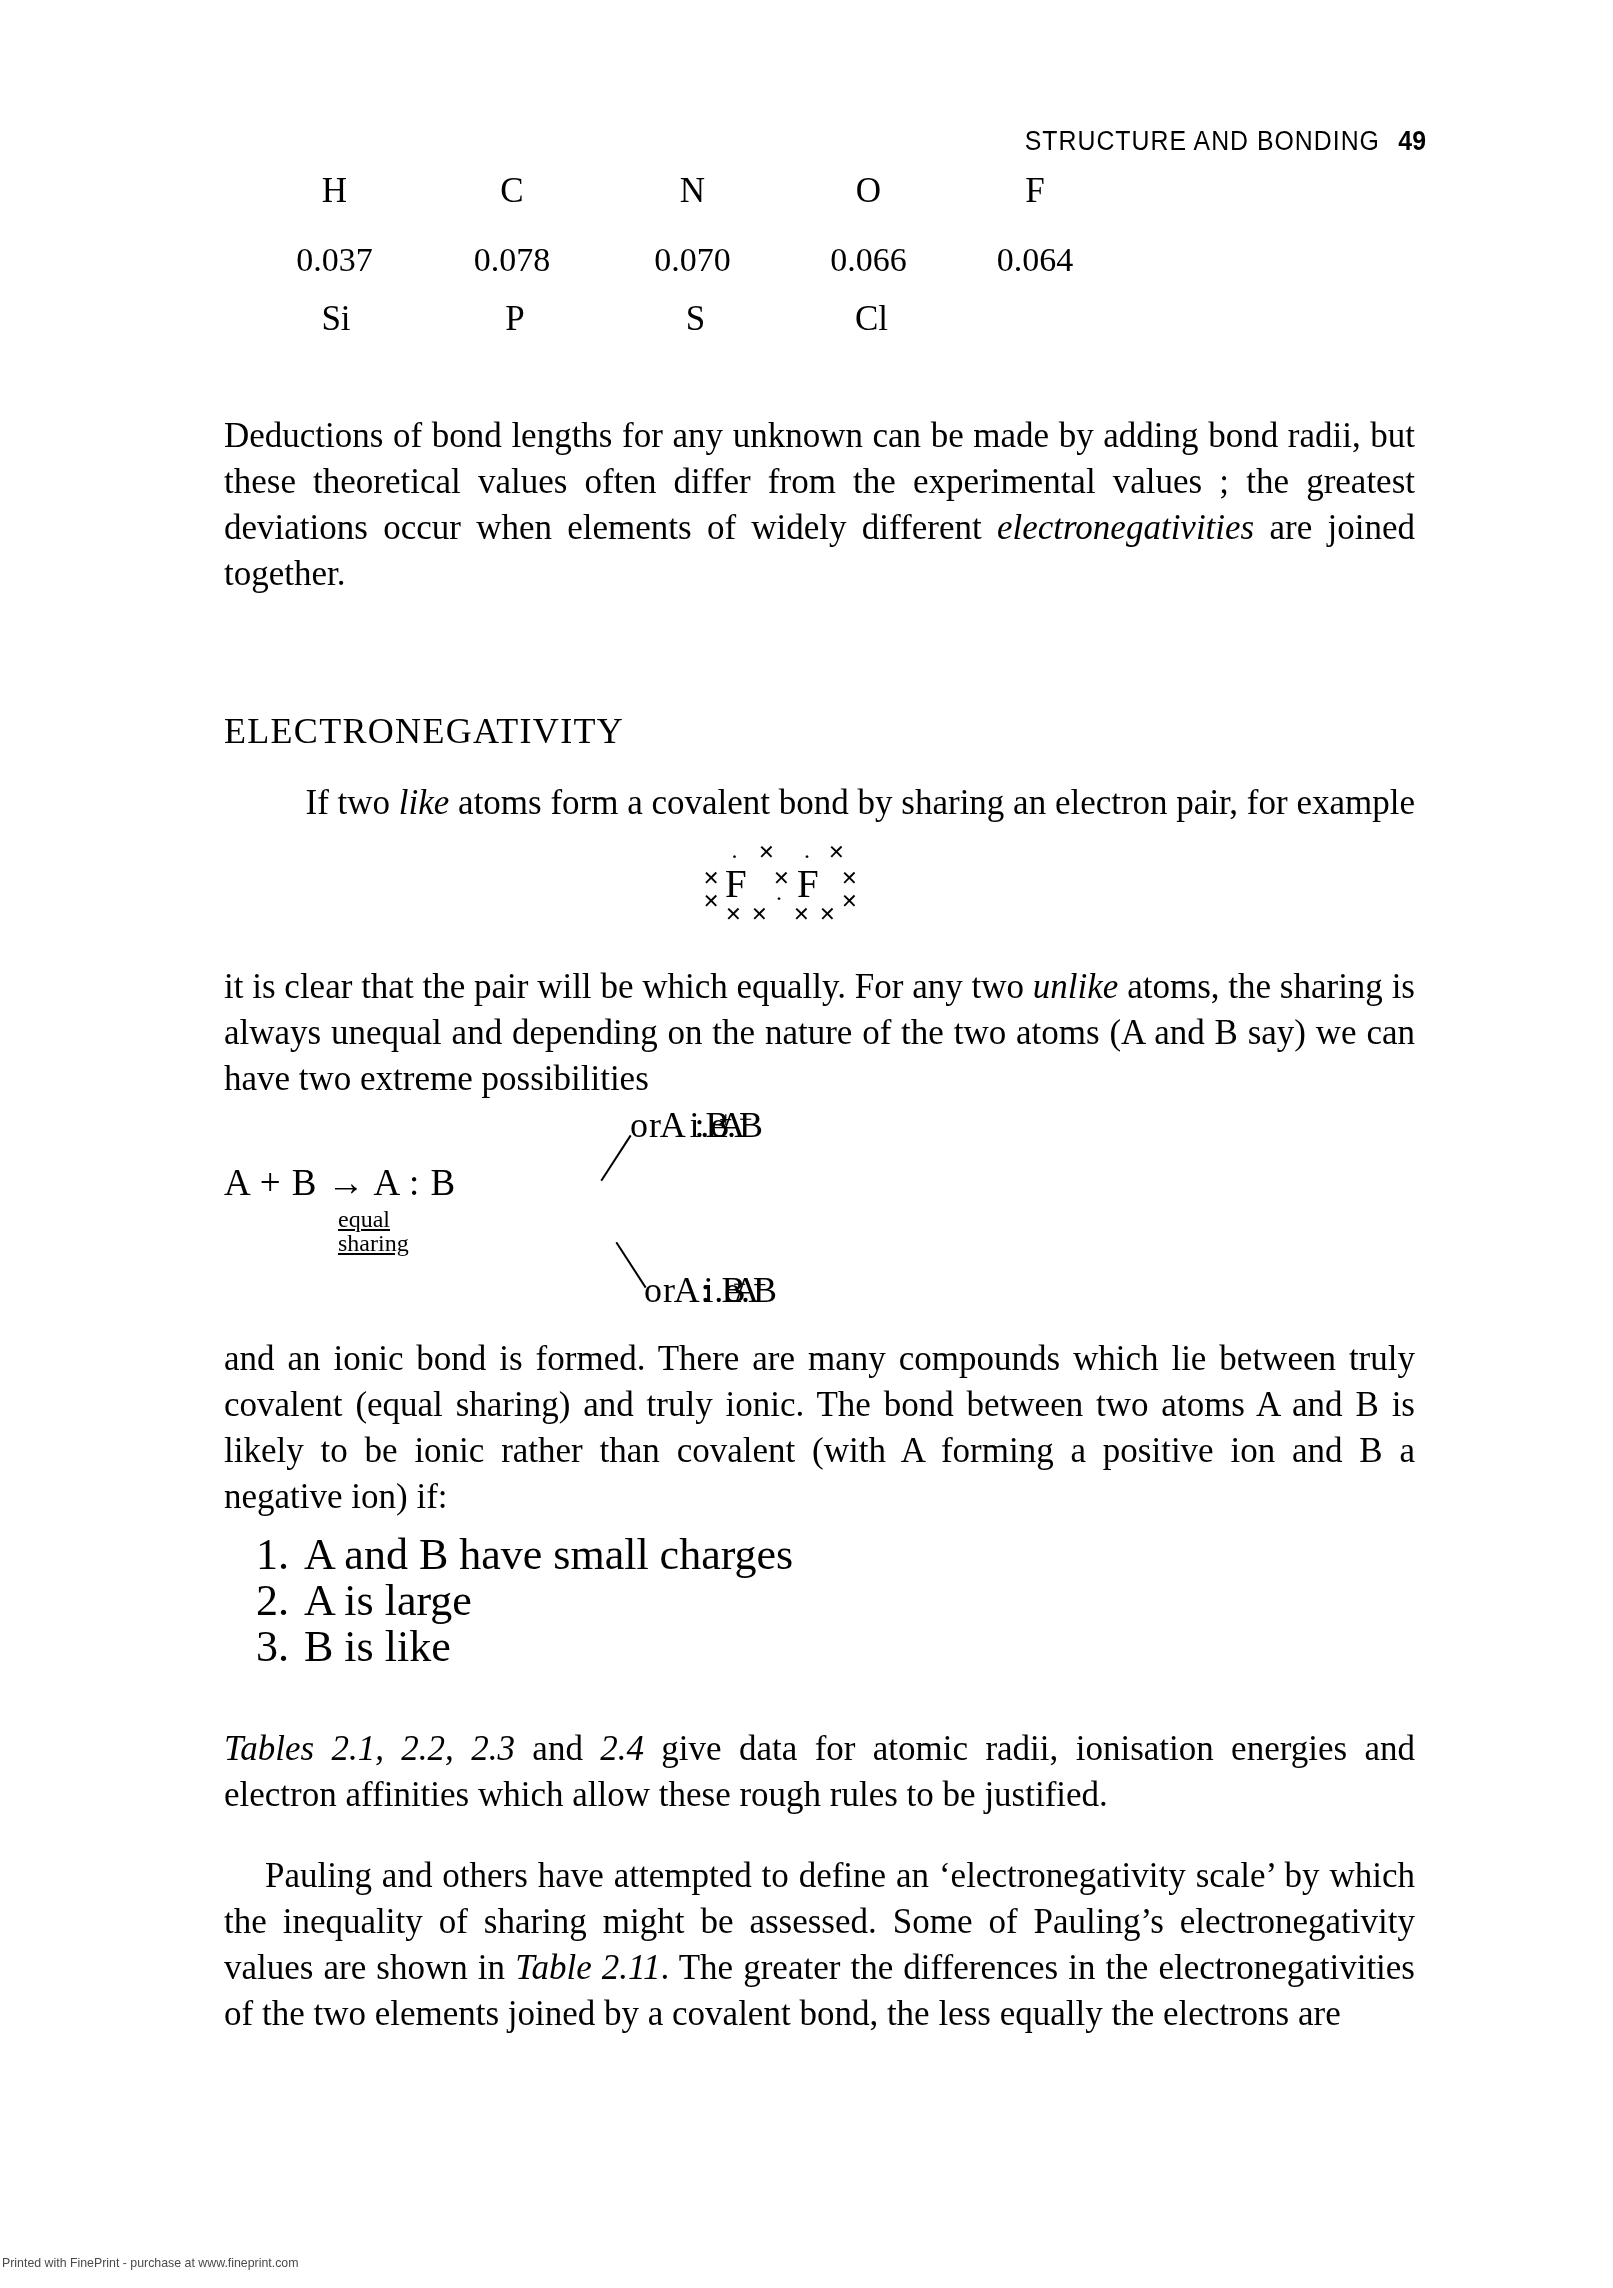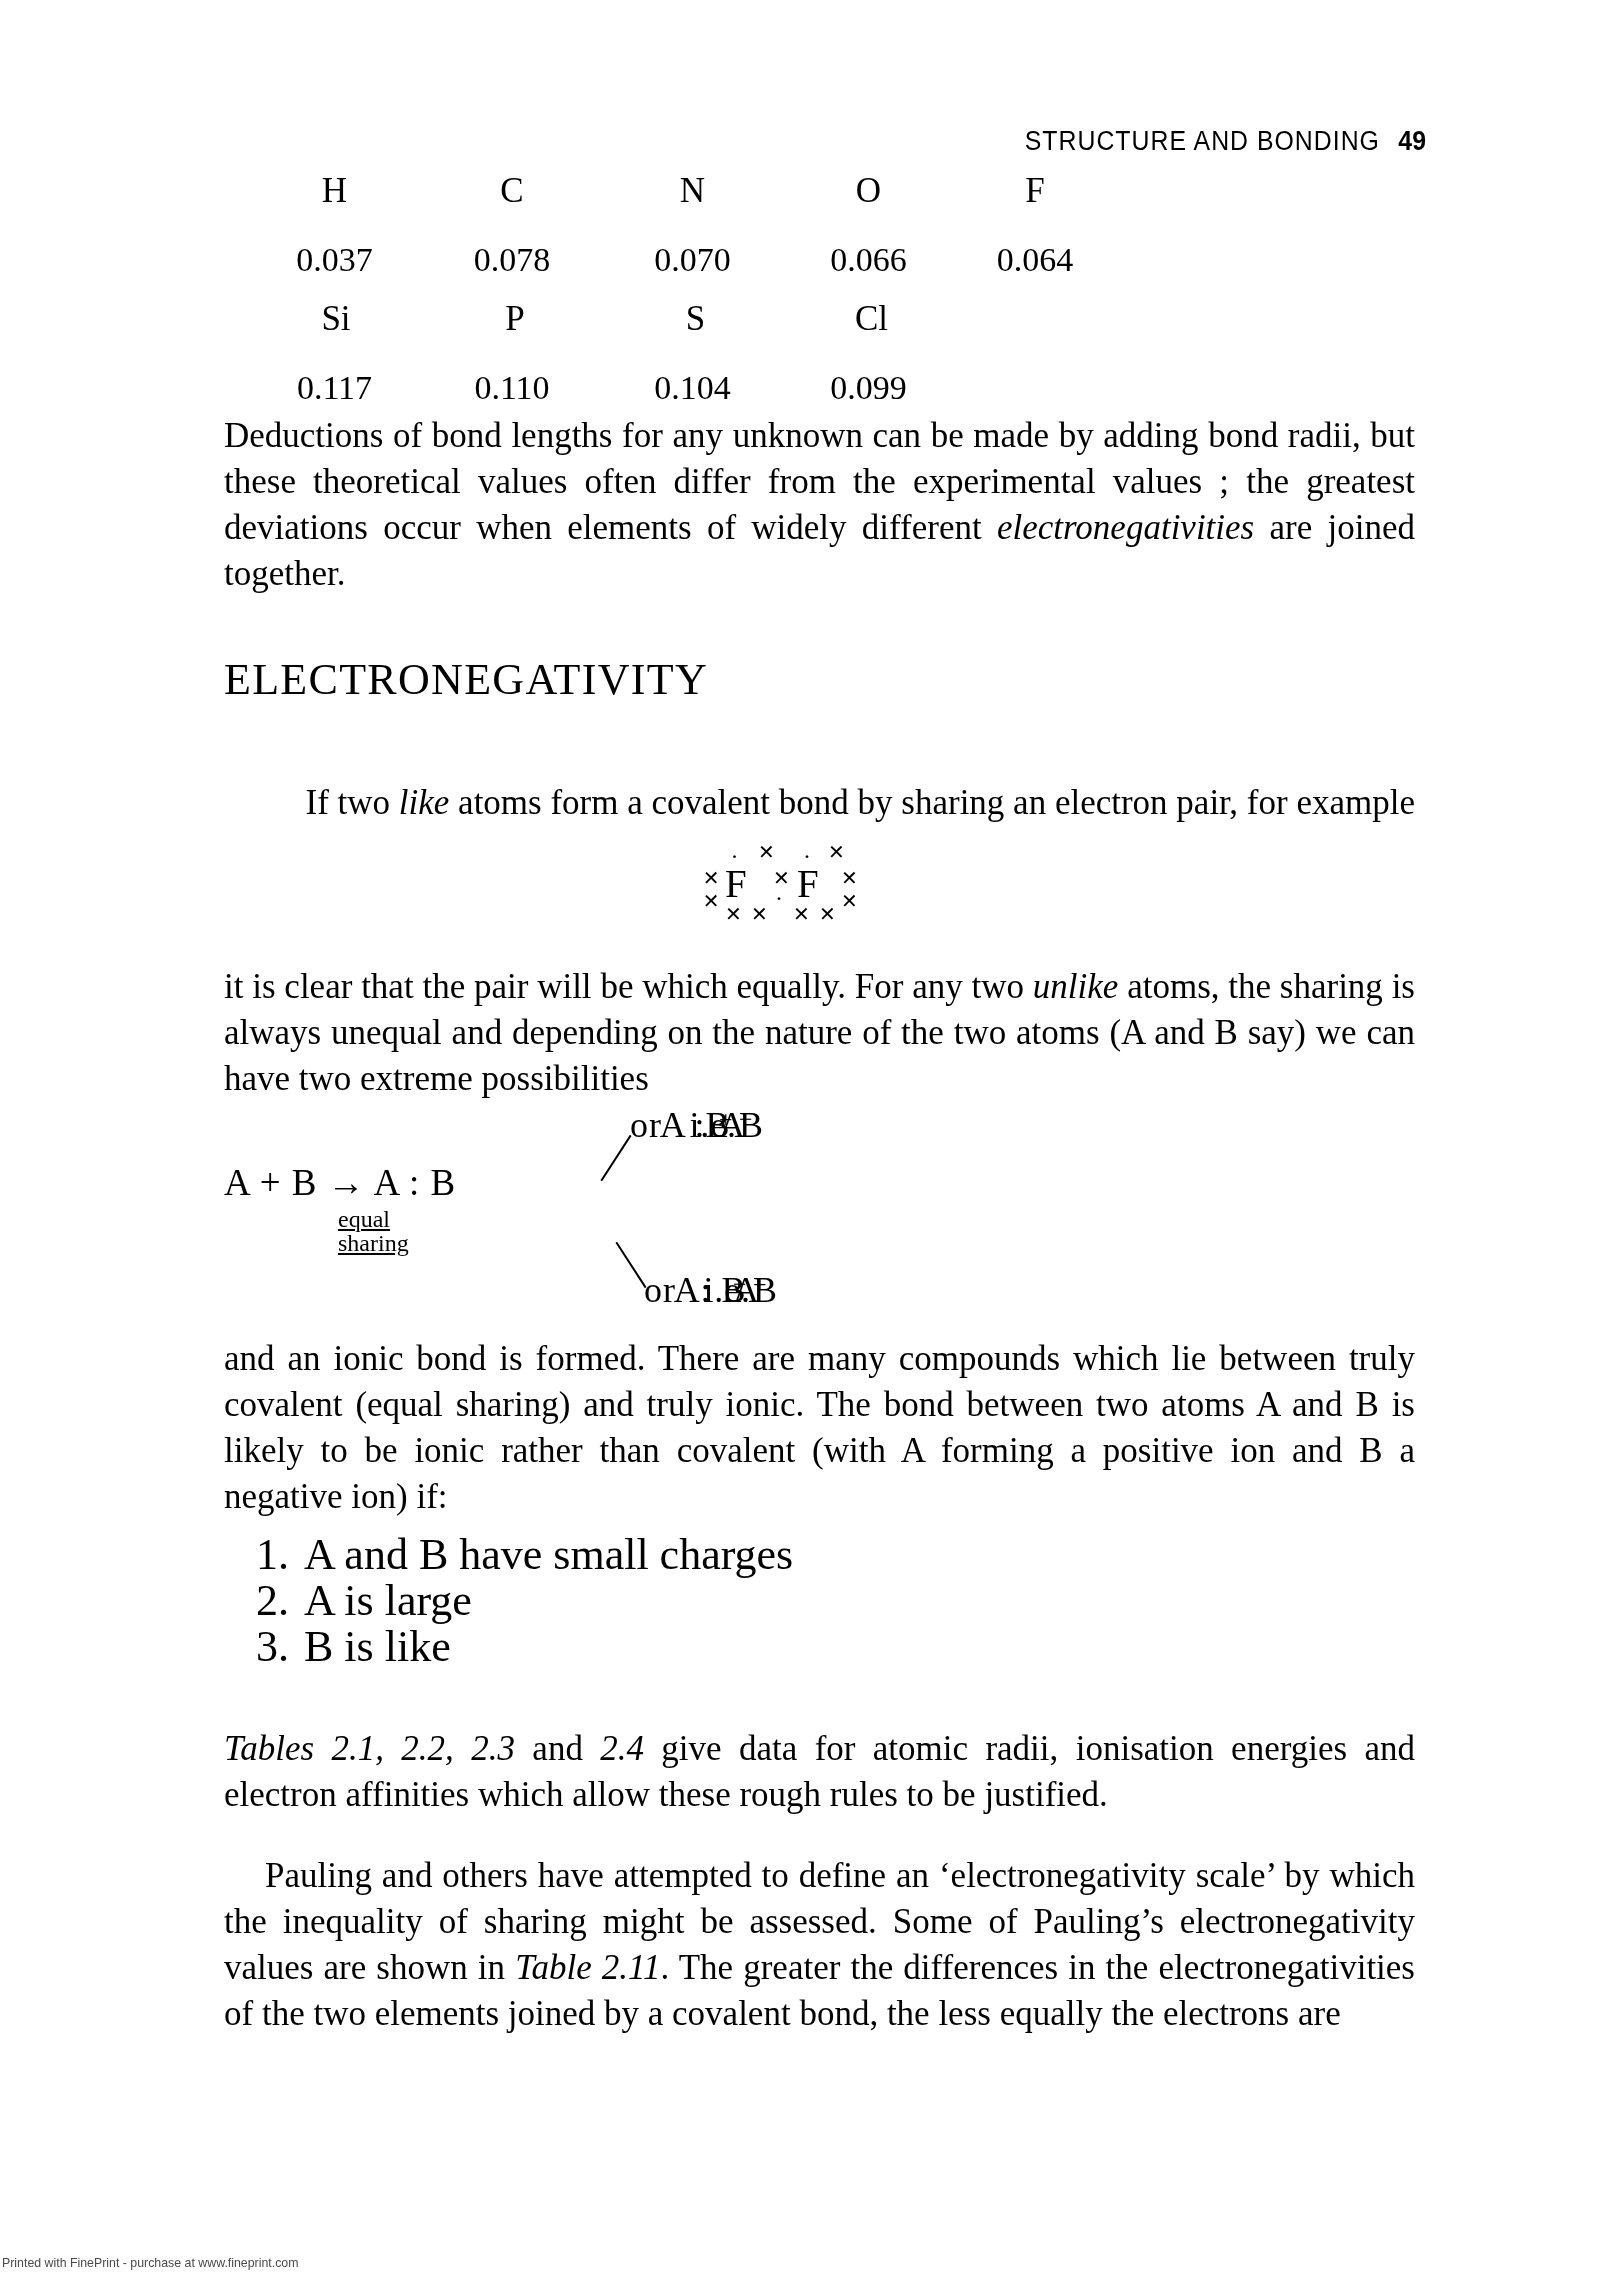--- a/index.html
+++ b/index.html
@@ -87,22 +87,22 @@
   }
   .para.nojust { text-align: right; }
   .para i, .ital { font-style: italic; }
 
   .indent { text-indent: 41px; }
 
   
   .section-heading {
     position: absolute;
     left: 224px;
-    top: 654px;
-    font-size: 44px;
+    top: 710px;
+    font-size: 36px;
     letter-spacing: 1.3px;
     white-space: nowrap;
   }
 
   
   .lewis {
     position: absolute;
     left: 701px;
     top: 849px;
     width: 203px;
@@ -228,26 +228,20 @@
       <span class="radii-cell c2">0.070</span>
       <span class="radii-cell c3">0.066</span>
       <span class="radii-cell c4">0.064</span>
     </div>
     <div class="radii-row symbols row2">
       <span class="radii-cell c0">Si</span>
       <span class="radii-cell c1">P</span>
       <span class="radii-cell c2">S</span>
       <span class="radii-cell c3">Cl</span>
     </div>
-    <div class="radii-row values">
-      <span class="radii-cell c0">0.117</span>
-      <span class="radii-cell c1">0.110</span>
-      <span class="radii-cell c2">0.104</span>
-      <span class="radii-cell c3">0.099</span>
-    </div>
   </div>
 
   <div class="para" style="top:413px;"><span>Deductions of bond lengths for any unknown can be made by adding bond radii, but these theoretical values often differ from the experimental values ; the greatest deviations occur when elements of widely different </span><span class="ital">electronegativities</span><span> are joined together.</span></div>
 
   <div class="section-heading">ELECTRONEGATIVITY</div>
 
   <div class="para nojust" style="top:780px;"><span>If two </span><span class="ital">like</span><span> atoms form a covalent bond by sharing an electron pair, for example</span></div>
 
   <div class="lewis">
     <span class="lw-dot" style="left:29.5px;  top:-5.5px;">·</span>

